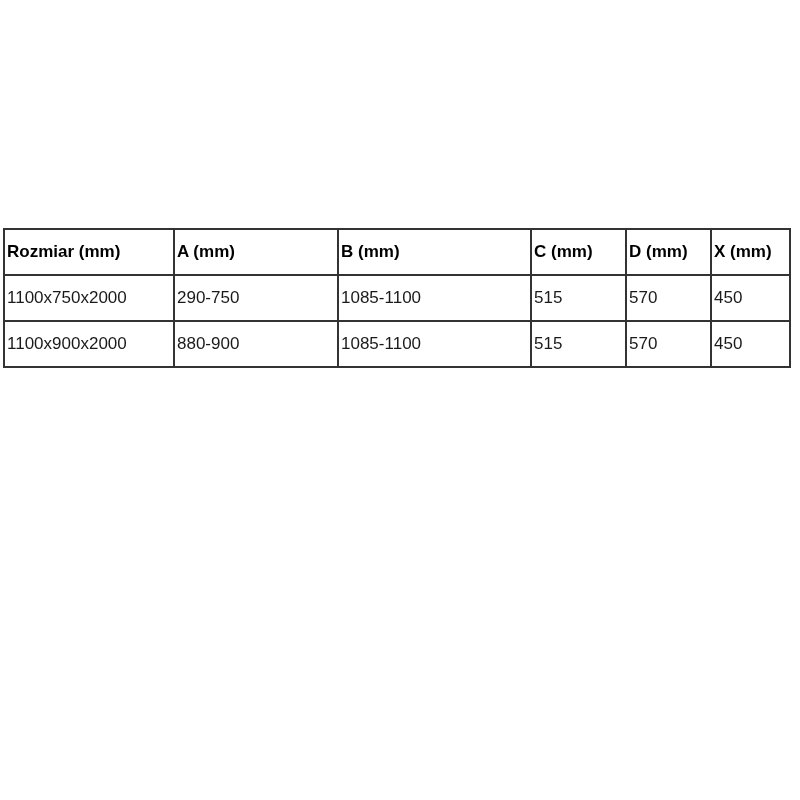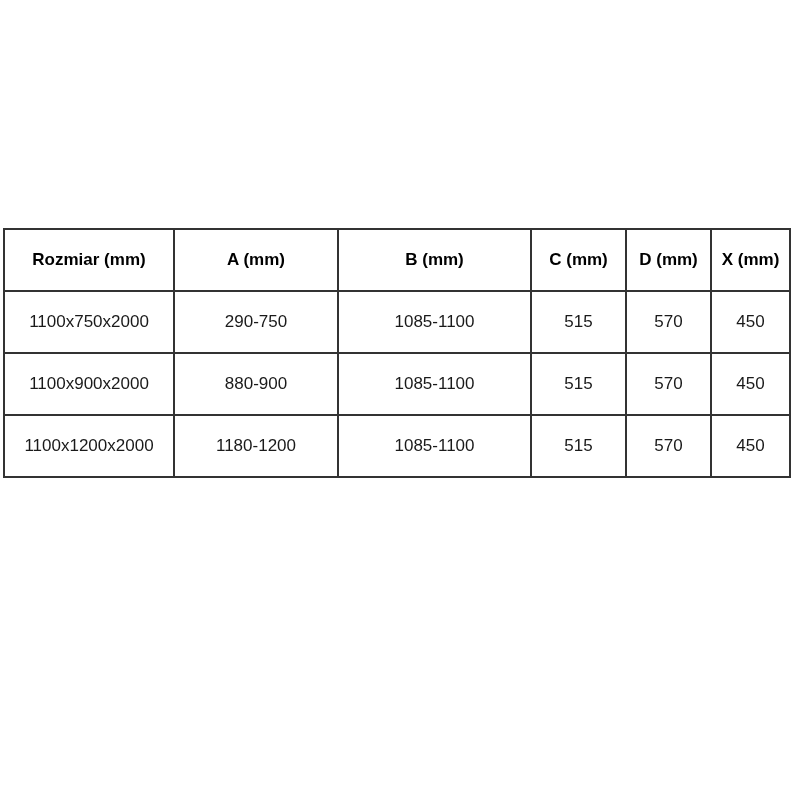--- a/index.html
+++ b/index.html
@@ -21,24 +21,24 @@
     width: 786px;
   }
   table.spec-table {
     border-collapse: collapse;
     table-layout: fixed;
     width: 786px;
   }
   table.spec-table th,
   table.spec-table td {
     border: 2px solid #333333;
-    text-align: center;
+    text-align: left;
     vertical-align: middle;
     height: 36px;
-    padding: 12px 2px;
+    padding: 4px 2px;
     font-size: 17px;
     color: #1a1a1a;
     white-space: nowrap;
     overflow: hidden;
   }
   table.spec-table th {
     font-weight: bold;
     color: #000000;
   }
   col.c-rozmiar { width: 170px; }
@@ -81,23 +81,15 @@
           <td>450</td>
         </tr>
         <tr>
           <td>1100x900x2000</td>
           <td>880-900</td>
           <td>1085-1100</td>
           <td>515</td>
           <td>570</td>
           <td>450</td>
         </tr>
-        <tr>
-          <td>1100x1200x2000</td>
-          <td>1180-1200</td>
-          <td>1085-1100</td>
-          <td>515</td>
-          <td>570</td>
-          <td>450</td>
-        </tr>
       </tbody>
   </table>
 </div>
 
 </body></html>

